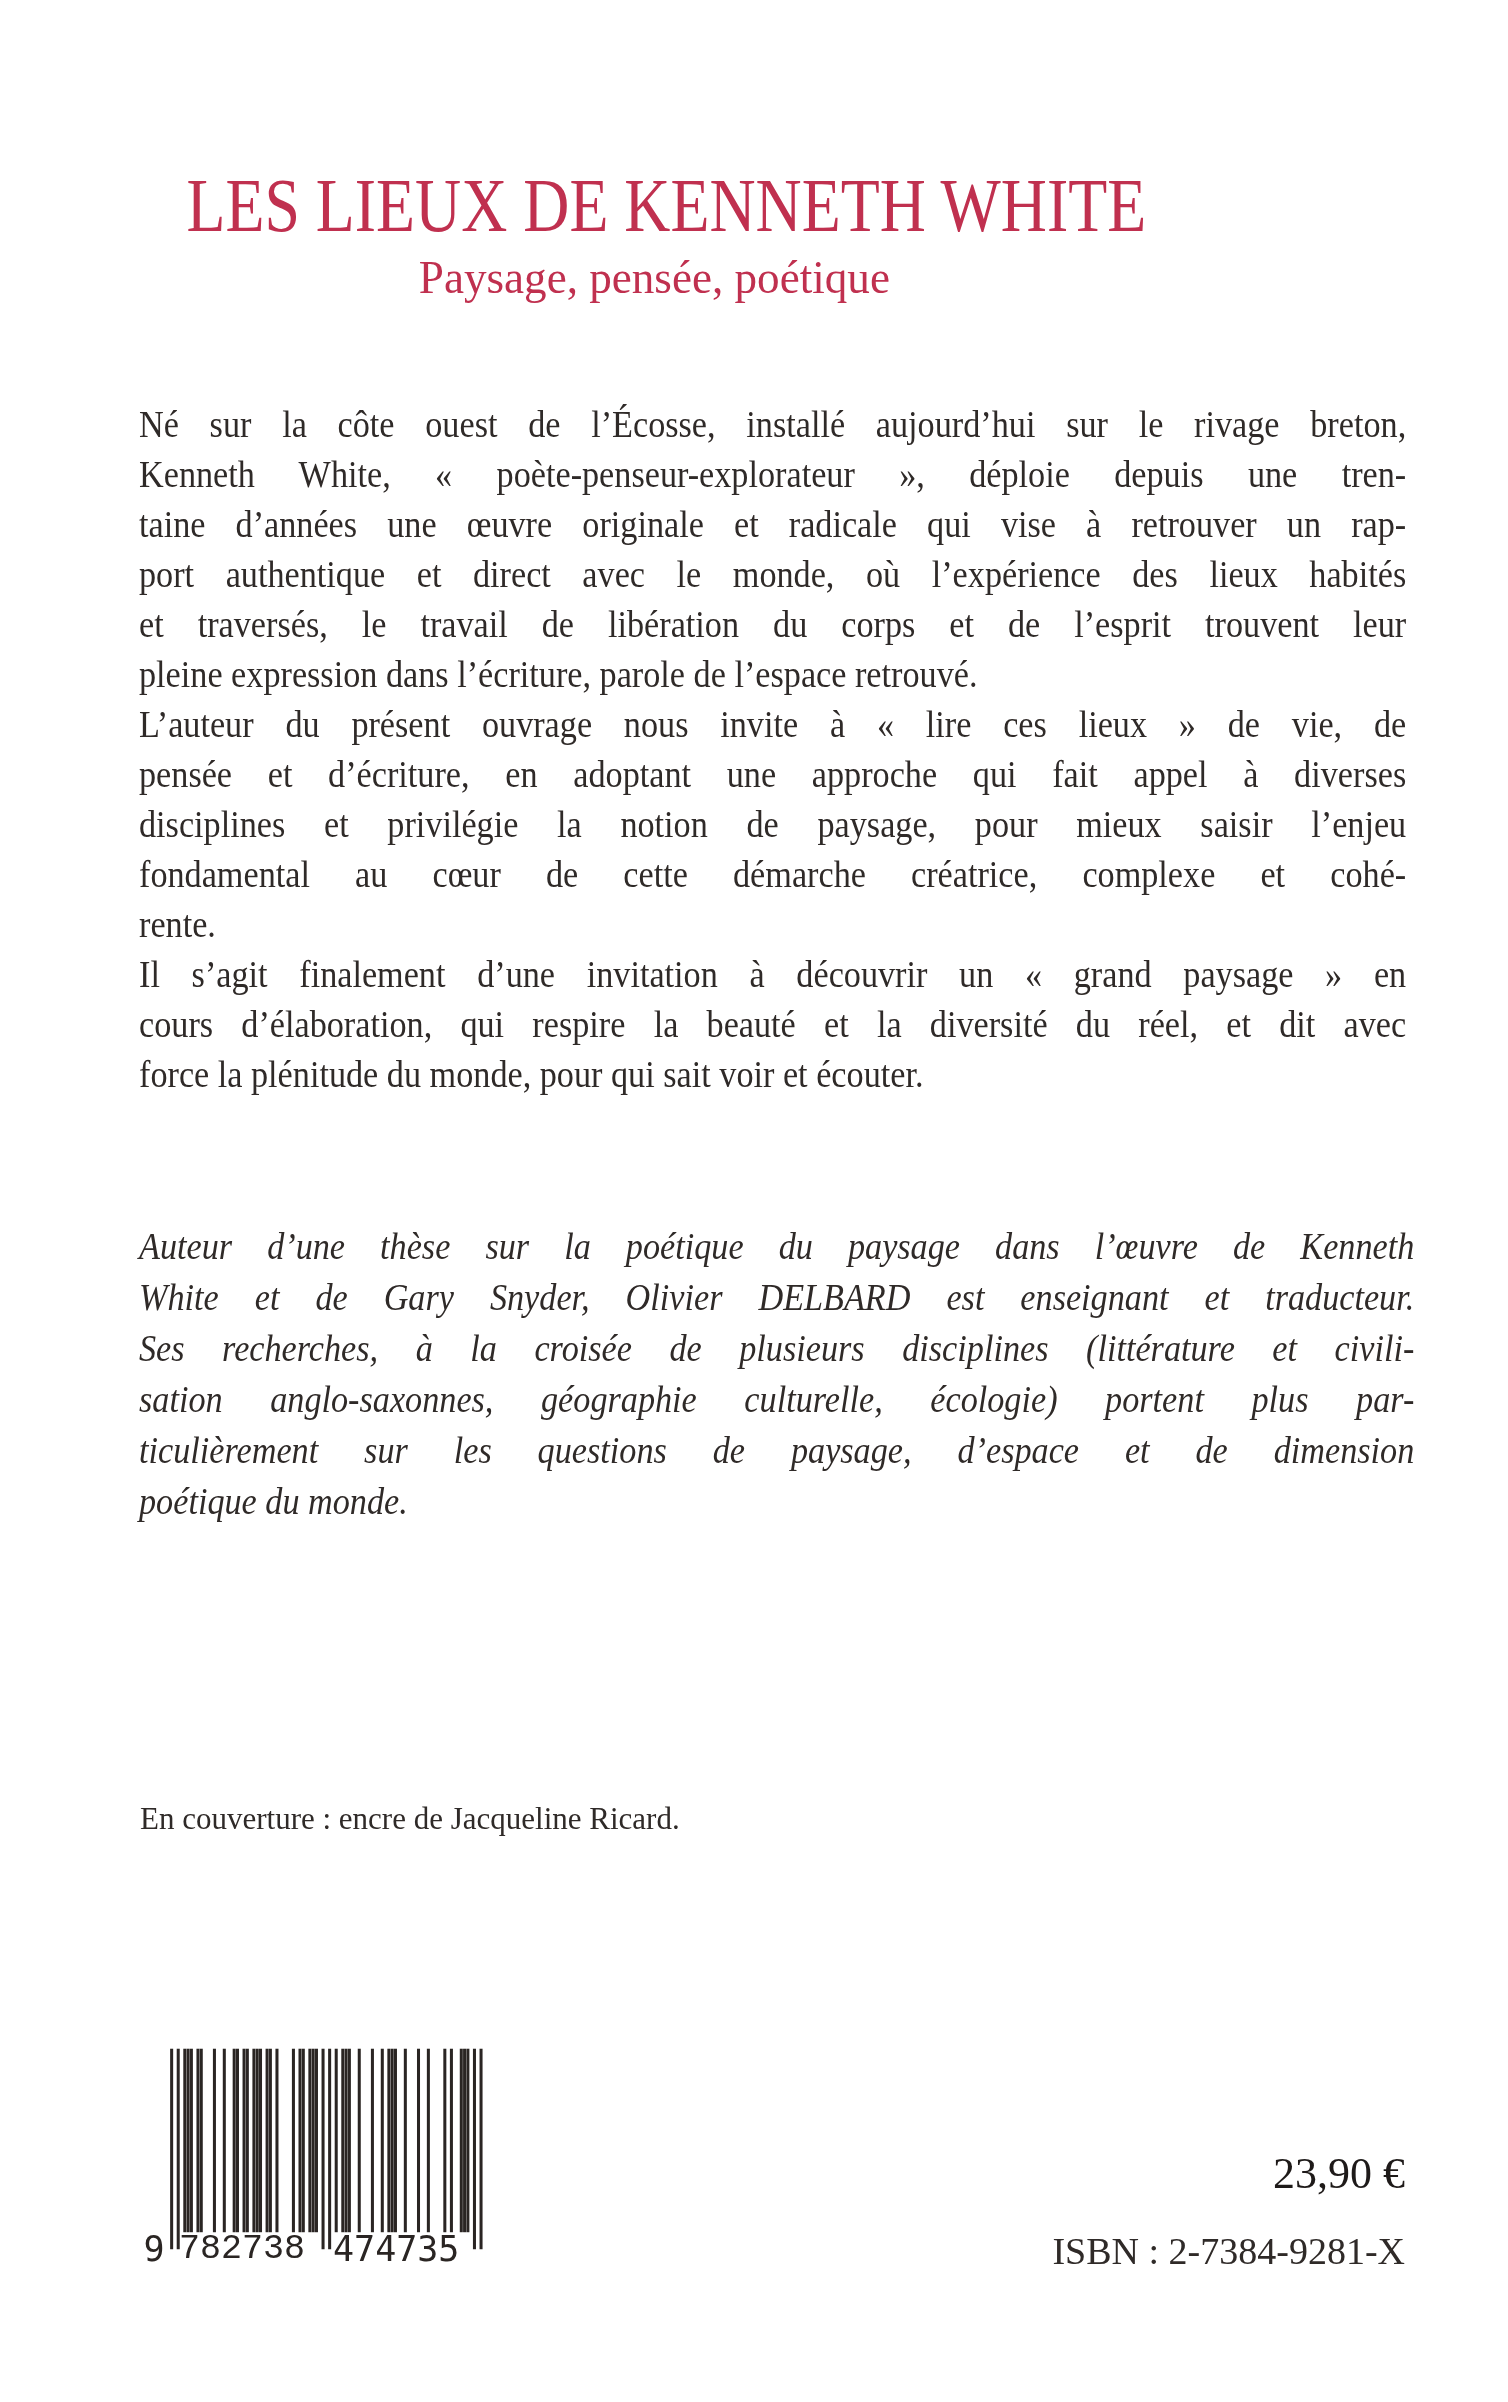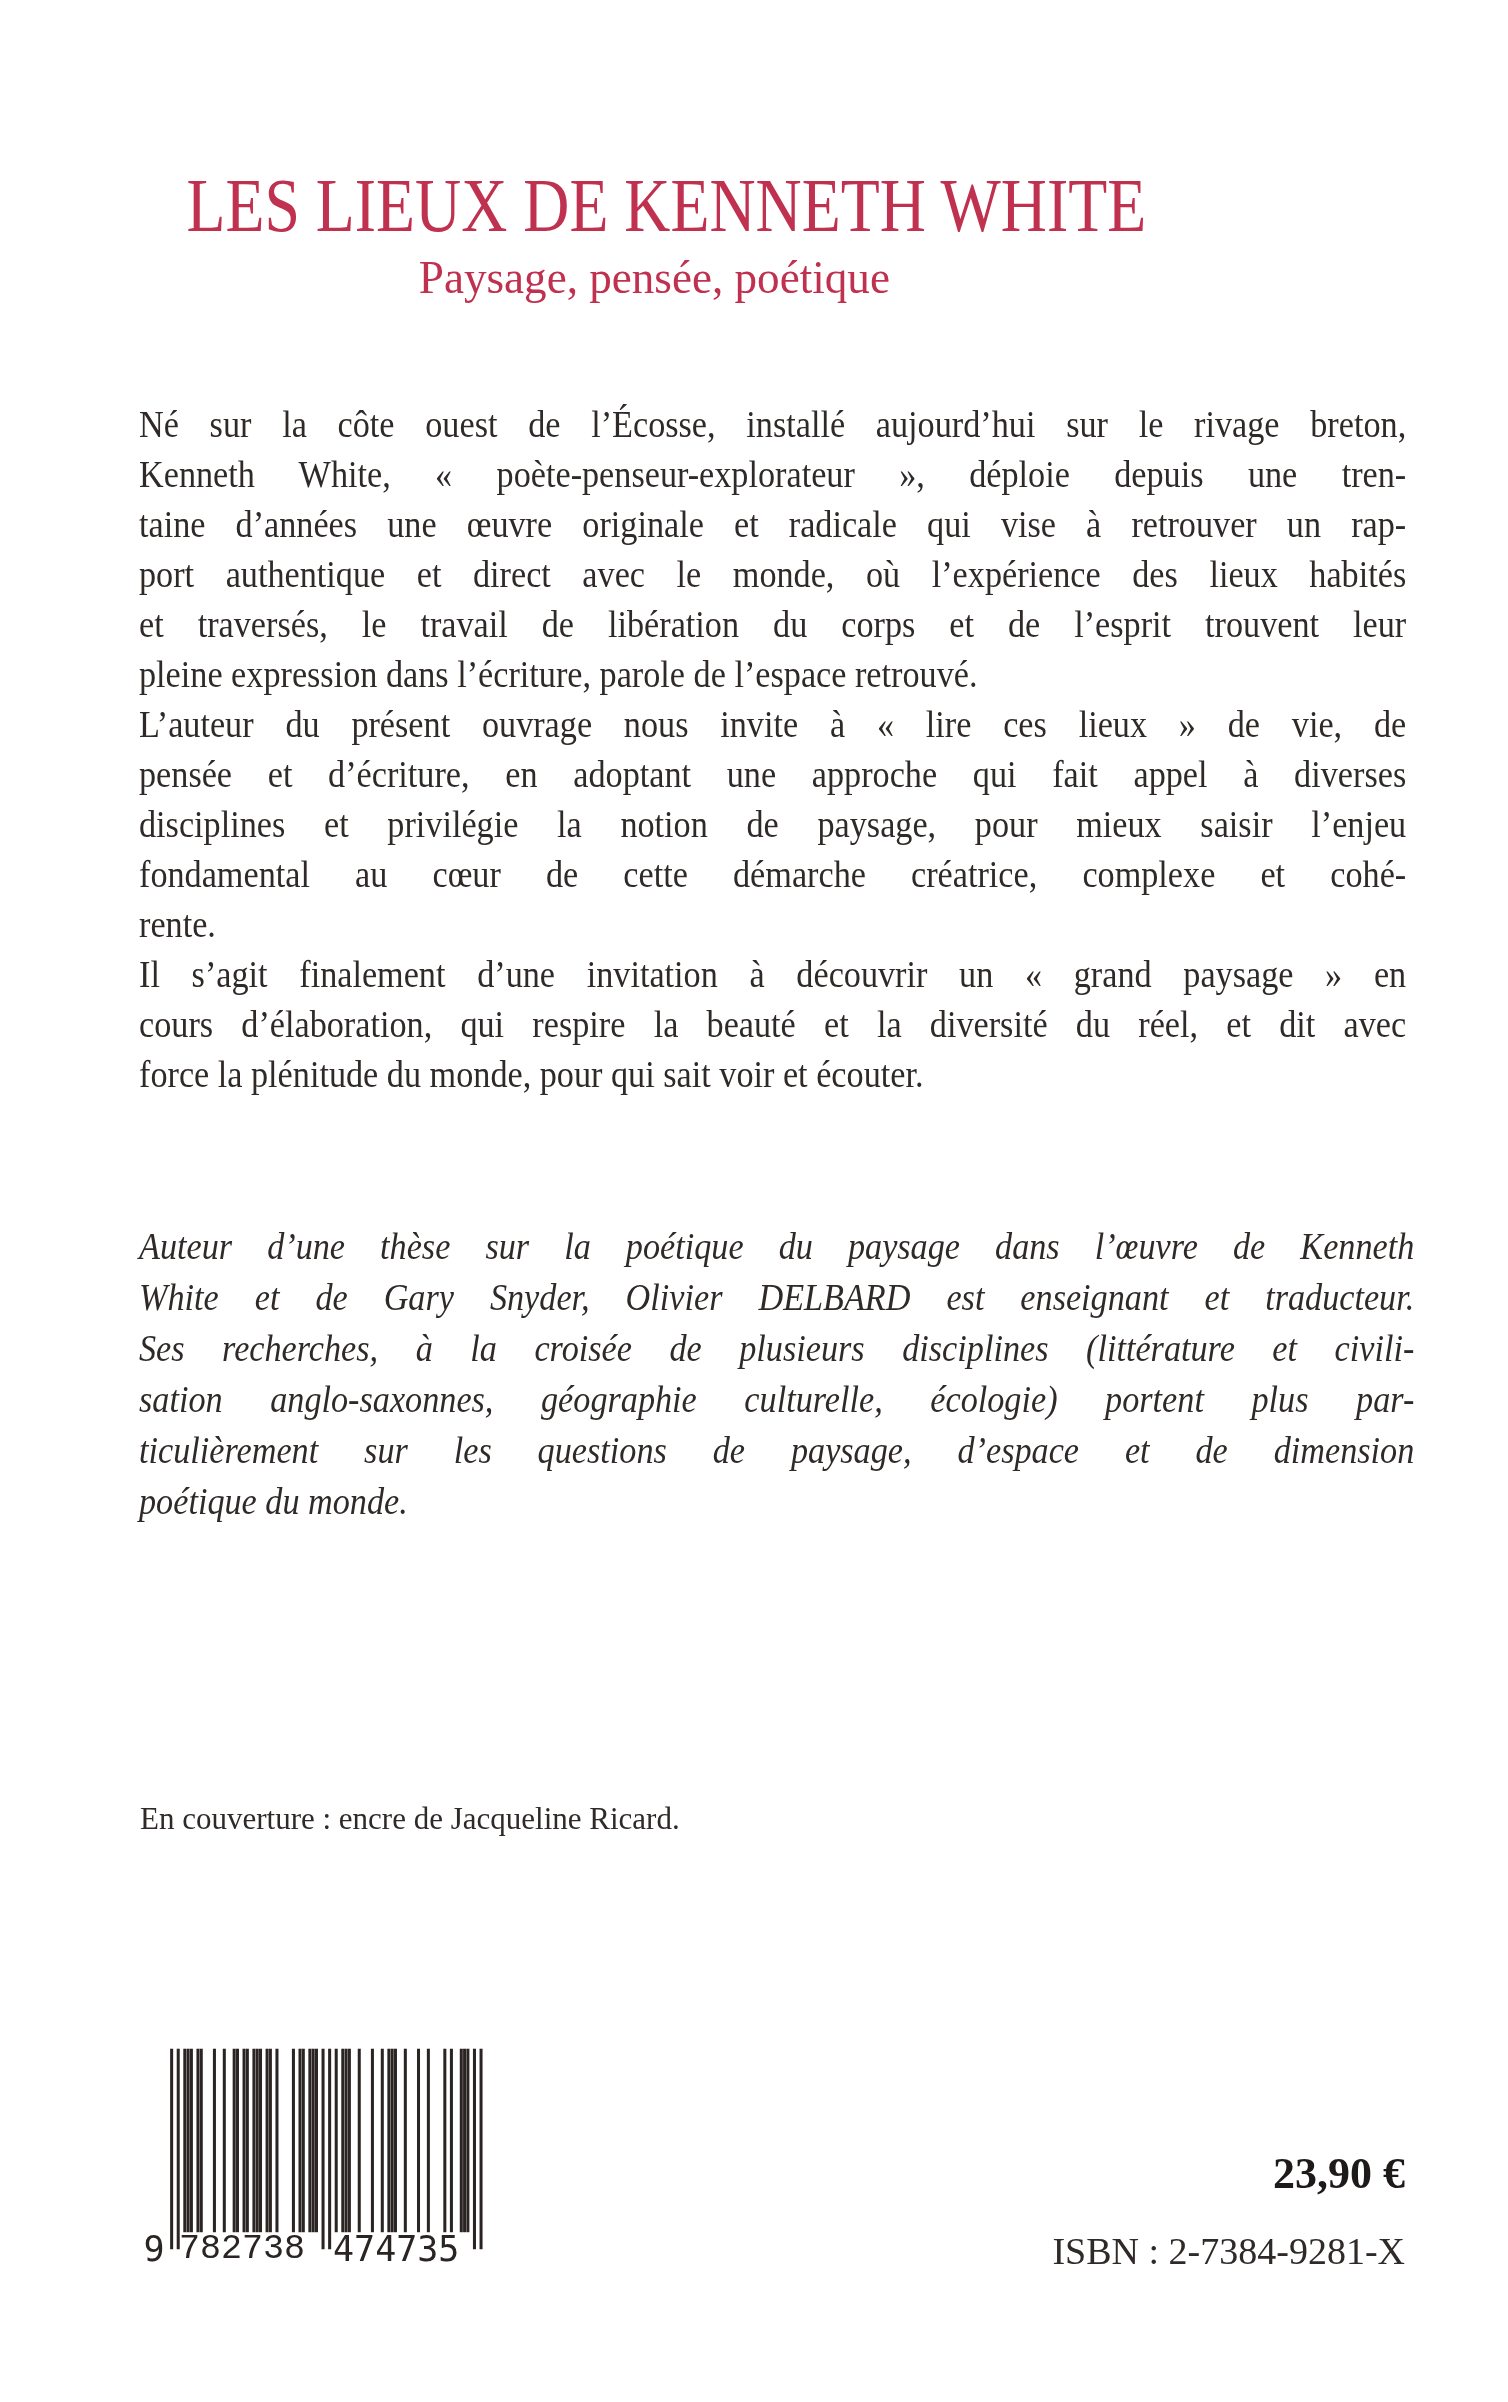--- a/index.html
+++ b/index.html
@@ -93,21 +93,20 @@
     line-height: 35px;
     color: #2a2523;
     white-space: nowrap;
   }
 
   .price {
     right: 103px; top: 2152px;
     font-size: 44px; line-height: 44px;
     color: #1e1a19;
     white-space: nowrap;
-    font-weight: bold;
   }
   .isbn {
     right: 103px; top: 2232px;
     font-size: 38px; line-height: 38px;
     white-space: nowrap;
   }
 </style>
 </head>
 <body>
 

